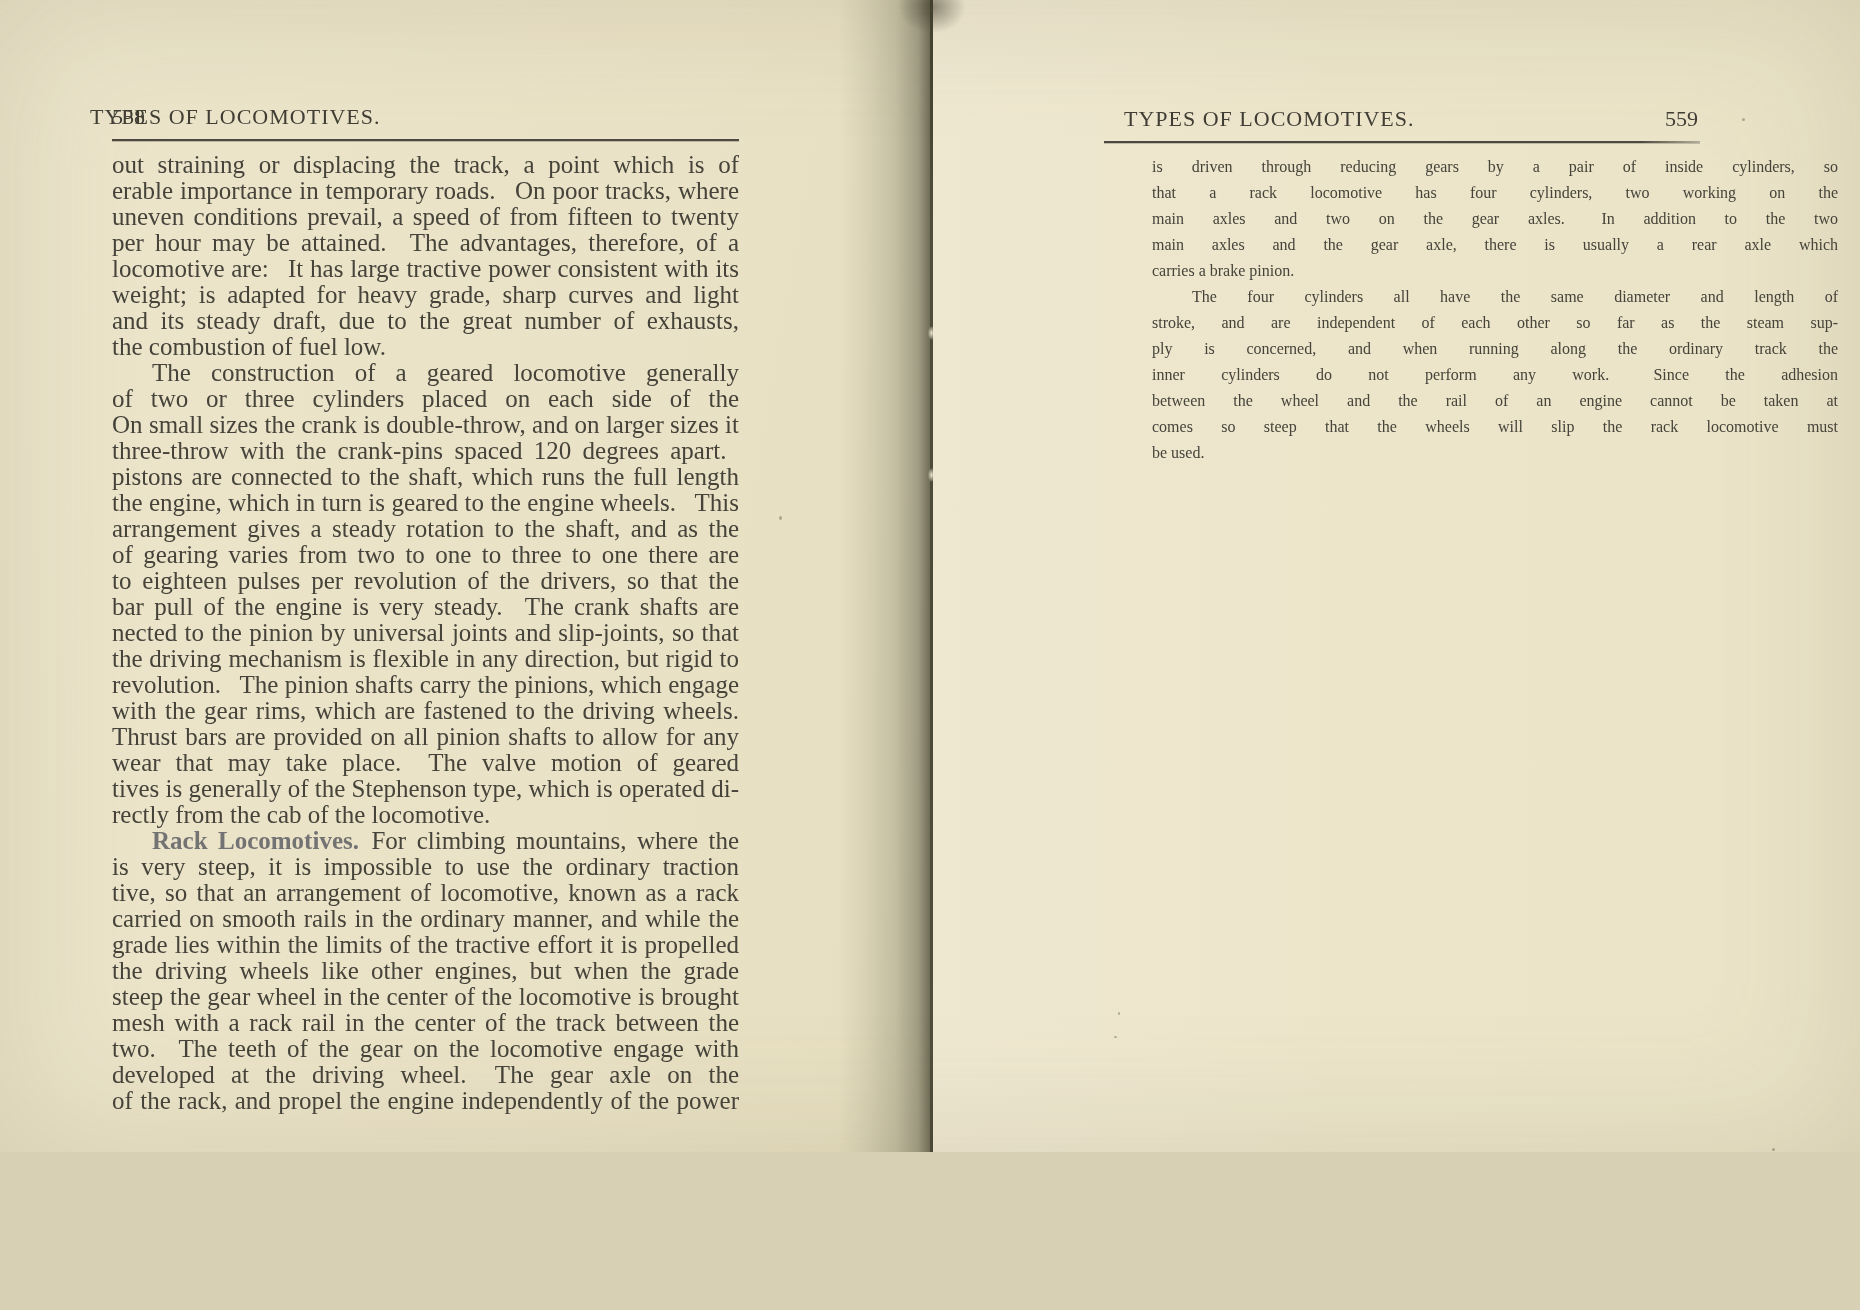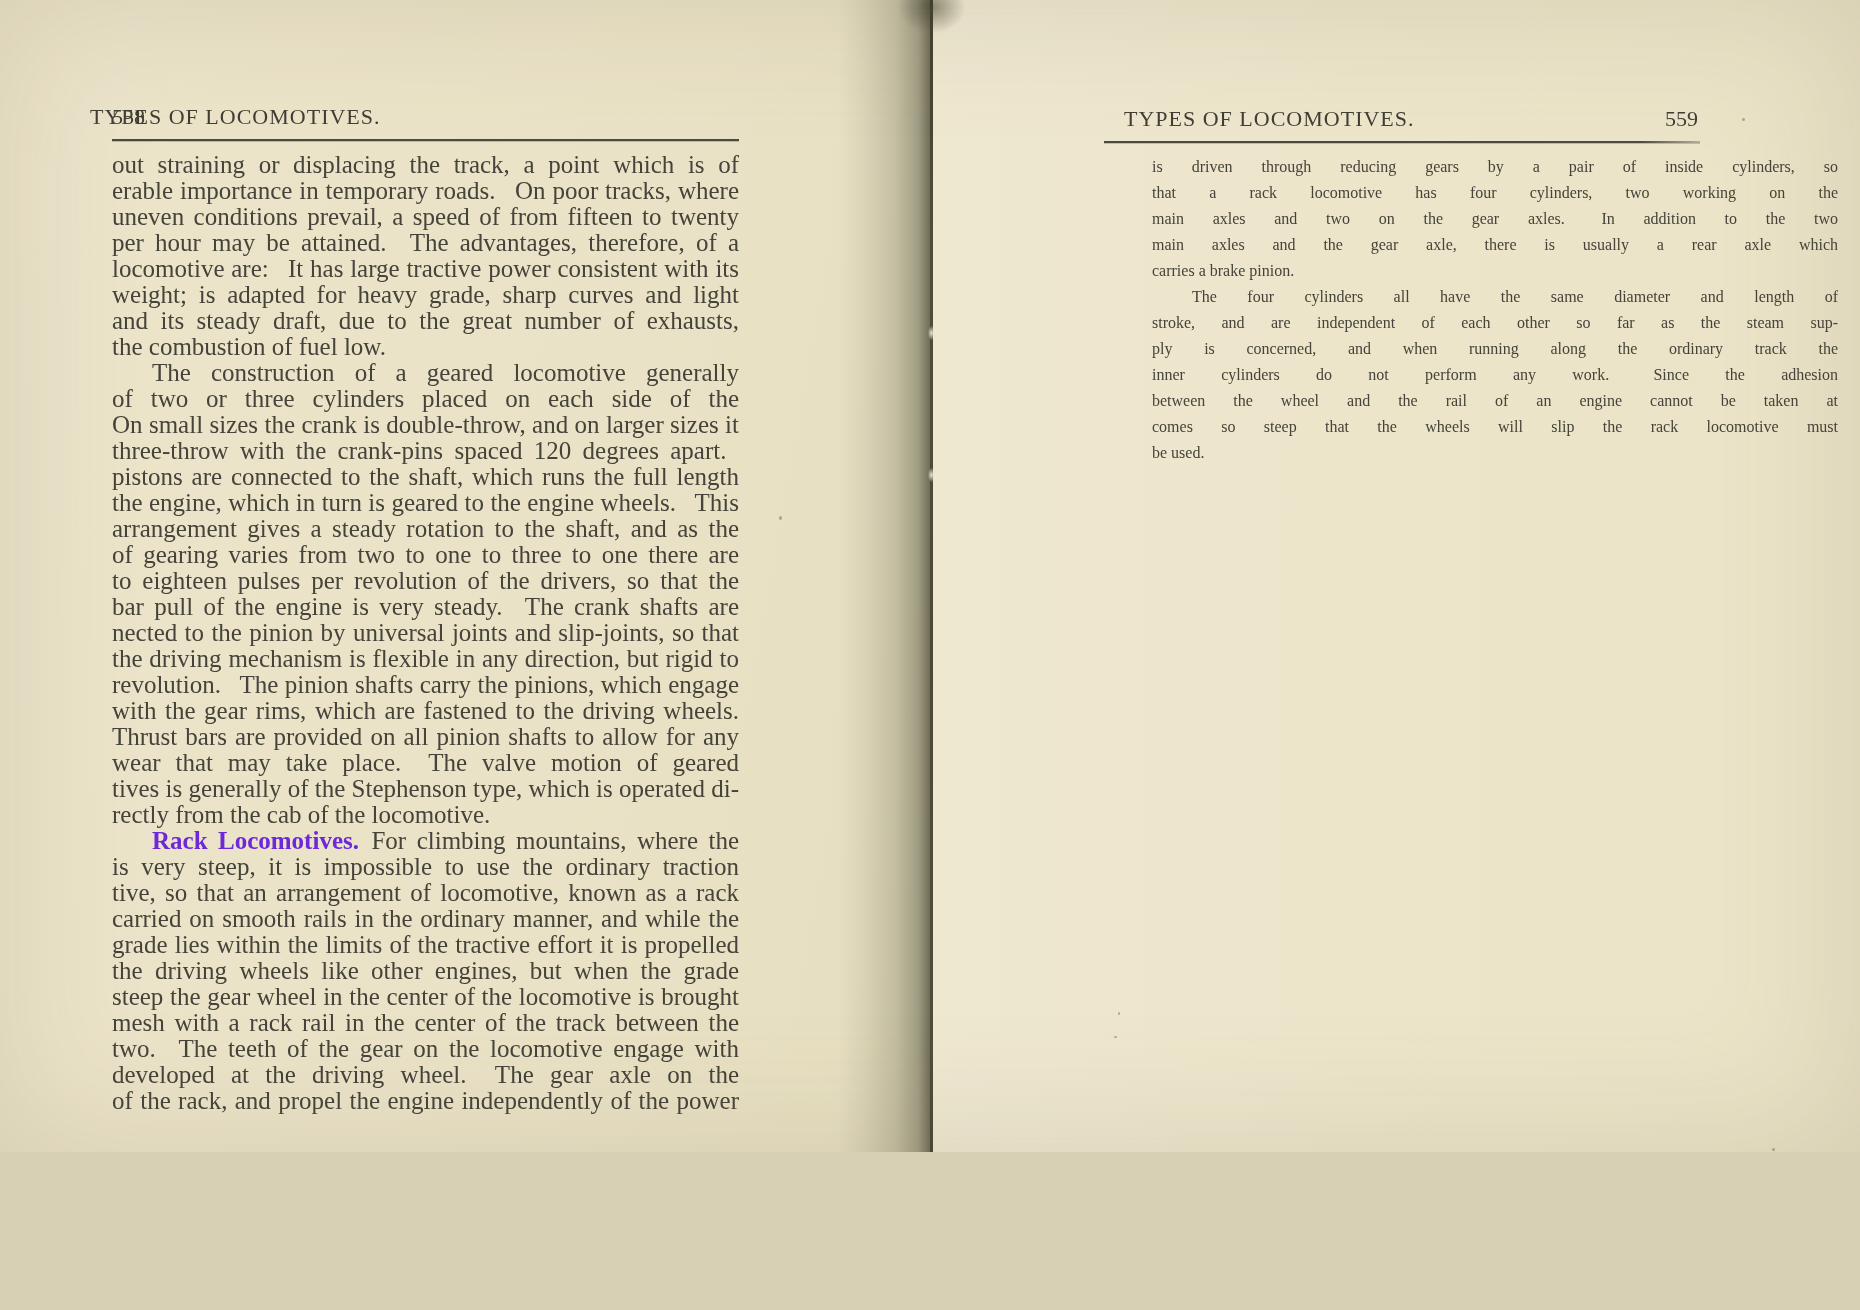--- a/index.html
+++ b/index.html
@@ -59,21 +59,21 @@
   
   .body-text{position:absolute;}
   .body-left{left:112px;top:152px;width:627px;font-size:25px;}
   .body-right{left:1152px;top:154px;width:686px;font-size:16px;}
   .tline{
     height:26px;line-height:26px;overflow:hidden;
     text-align:justify;text-align-last:justify;text-justify:inter-word;
   }
   .tline.rag{text-align:center;text-align-last:left;}
   .tline.ind{text-indent:40px;}
-  .tline b{font-weight:bold;color:#6d28d9;}
+  .tline b{font-weight:bold;color:#737373;}
 
   
   .speck{position:absolute;border-radius:50%;background:#77765f;opacity:0.55;}
 </style>
 </head>
 <body>
 
 <div class="book">
 
   <section class="page page-left"></section>

